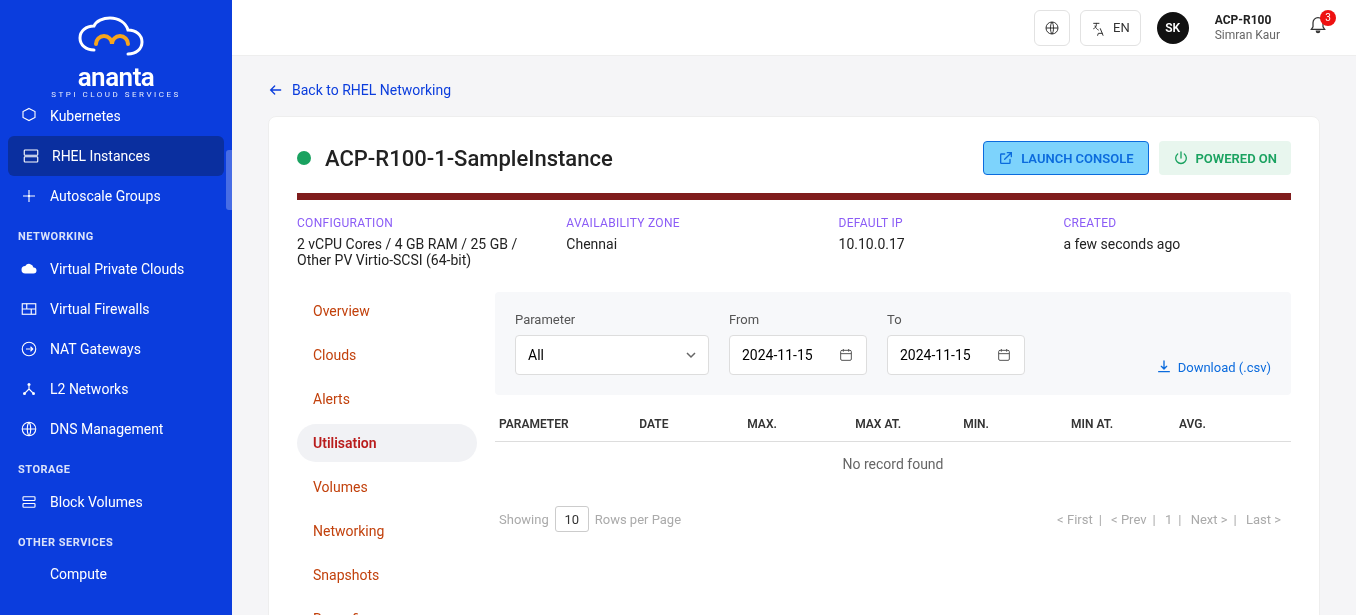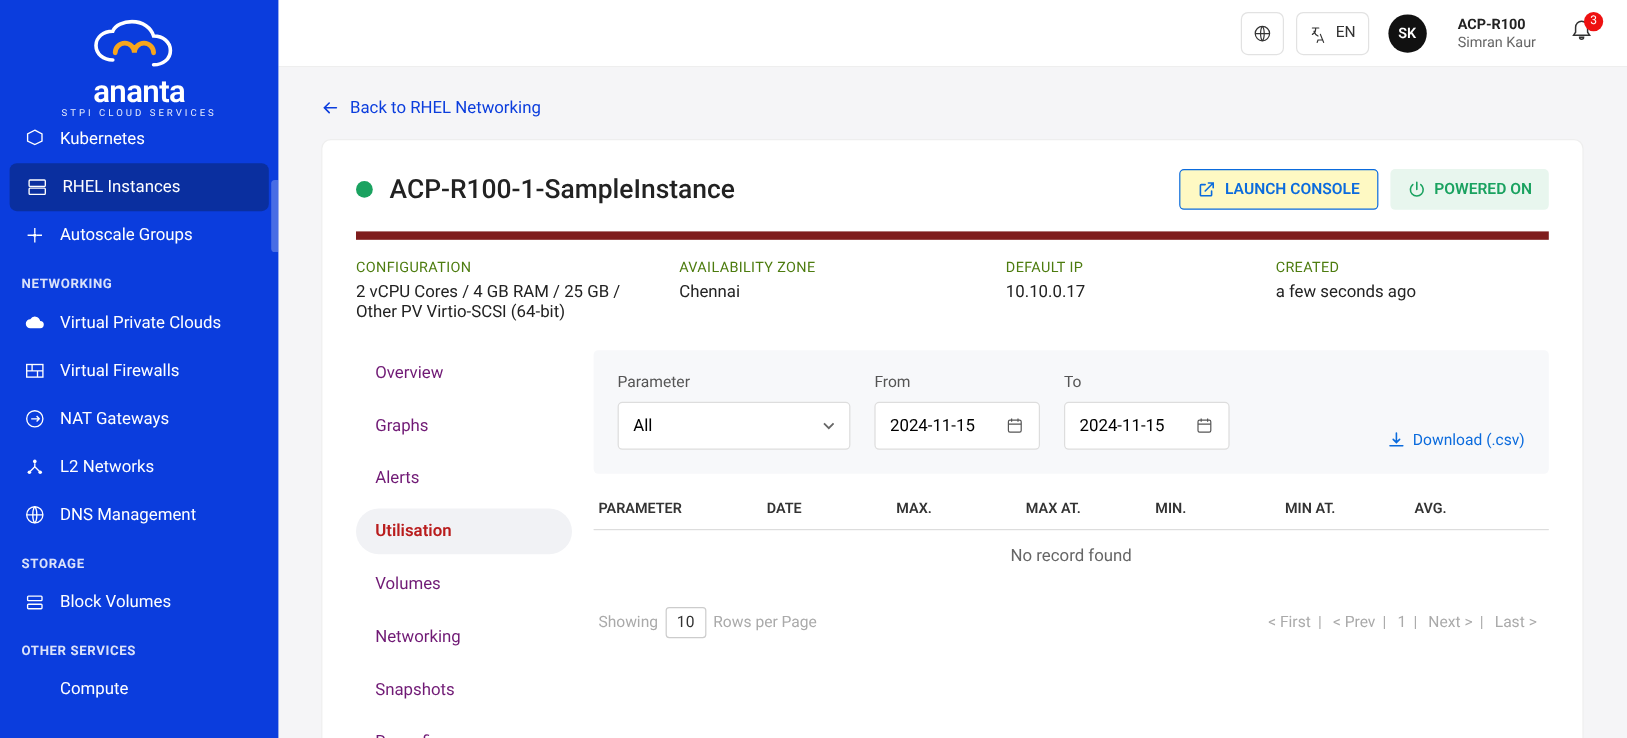--- a/index.html
+++ b/index.html
@@ -28,30 +28,30 @@
 .badge { position:absolute; top:-6px; right:-8px; background:#e11; color:#fff; border-radius:50%; width:16px; height:16px; font-size:10px; display:flex; align-items:center; justify-content:center; }
 .content { flex:1; overflow:auto; padding:20px 36px; }
 .back-link { display:flex; align-items:center; gap:8px; color:#0b3ddd; font-size:14px; cursor:pointer; margin:6px 0 18px; }
 .card { background:#fff; border:1px solid #eee; border-radius:8px; padding:24px 28px 36px; }
 .card-head { display:flex; align-items:center; justify-content:space-between; padding-bottom:18px; border-bottom:7px solid #7f1d1d; }
 .title-group { display:flex; align-items:center; gap:14px; }
 .status-dot { width:14px; height:14px; border-radius:50%; background:#1aa260; }
 .inst-title { font-size:22px; font-weight:500; color:#222; }
 .head-actions { display:flex; gap:10px; }
 .btn { display:flex; align-items:center; gap:7px; font-size:13px; font-weight:600; padding:8px 14px; border-radius:4px; cursor:pointer; }
-.btn-console { border:1px solid #0b6bdd; color:#0b6bdd; background:#fef9c3; }
+.btn-console { border:1px solid #0b6bdd; color:#0b6bdd; background:#7dd3fc; }
 .btn-power { background:#e8f6ee; color:#1aa260; }
 .meta-row { display:flex; gap:48px; padding:16px 0 24px; }
 .meta-item { flex:1 1 auto; }
 .meta-item:nth-child(1){ flex:2; }
-.meta-label { font-size:12px; color:#4d7c0f; text-transform:uppercase; letter-spacing:.3px; margin-bottom:6px; }
+.meta-label { font-size:12px; color:#8b5cf6; text-transform:uppercase; letter-spacing:.3px; margin-bottom:6px; }
 .meta-val { font-size:14px; color:#222; }
 .detail-area { display:flex; gap:18px; }
 .vtabs { width:180px; }
-.vtab { padding:11px 16px; font-size:14px; color:#701a75; border-radius:20px; cursor:pointer; margin-bottom:6px; }
+.vtab { padding:11px 16px; font-size:14px; color:#c2410c; border-radius:20px; cursor:pointer; margin-bottom:6px; }
 .vtab.active { background:#f1f2f5; color:#b91c1c; font-weight:600; }
 .panel { flex:1; }
 .filter-bar { background:#f7f8fa; padding:20px; border-radius:4px; display:flex; align-items:flex-end; gap:20px; }
 .f-col { display:flex; flex-direction:column; gap:8px; }
 .f-label { font-size:13px; color:#555; }
 .f-input { background:#fff; border:1px solid #ddd; border-radius:4px; height:40px; padding:0 12px; font-size:14px; display:flex; align-items:center; justify-content:space-between; gap:10px; }
 .f-input.sel { width:194px; }
 .f-input.date { width:138px; }
 .download { margin-left:auto; color:#0b6bdd; font-size:13px; display:flex; align-items:center; gap:6px; cursor:pointer; }
 .table-head { display:flex; padding:22px 4px 10px; border-bottom:1px solid #ddd; font-size:12px; color:#333; font-weight:600; }
@@ -230,21 +230,21 @@
         </div>
         <div class="meta-item">
           <div class="meta-label">CREATED</div>
           <div class="meta-val">a few seconds ago</div>
         </div>
       </div>
 
       <div class="detail-area">
         <div class="vtabs">
           <div class="vtab">Overview</div>
-          <div class="vtab">Graphs</div>
+          <div class="vtab">Clouds</div>
           <div class="vtab">Alerts</div>
           <div class="vtab active">Utilisation</div>
           <div class="vtab">Volumes</div>
           <div class="vtab">Networking</div>
           <div class="vtab">Snapshots</div>
           <div class="vtab">Reconfigure</div>
         </div>
 
         <div class="panel">
           <div class="filter-bar">

